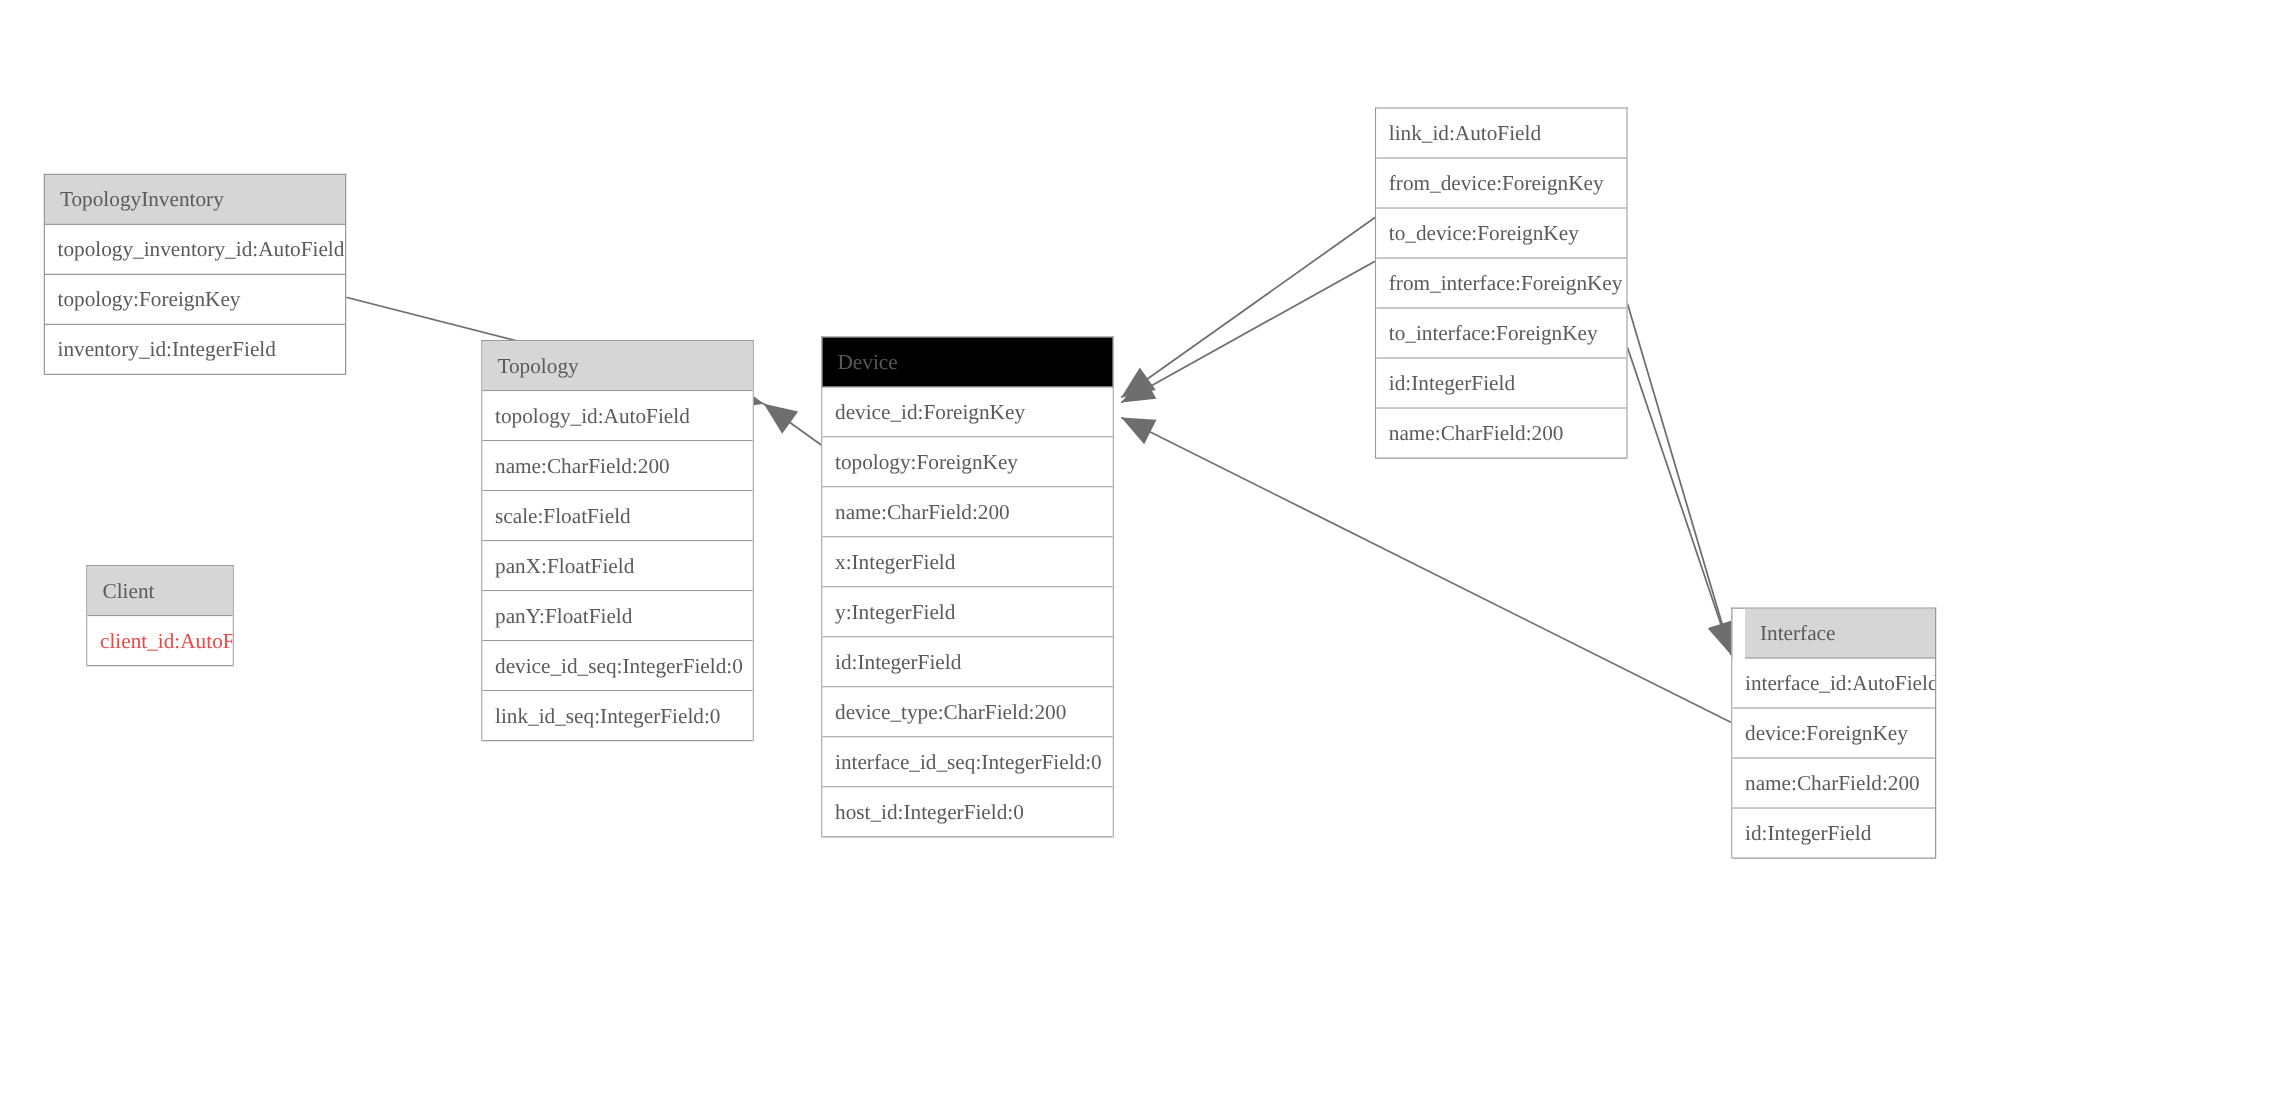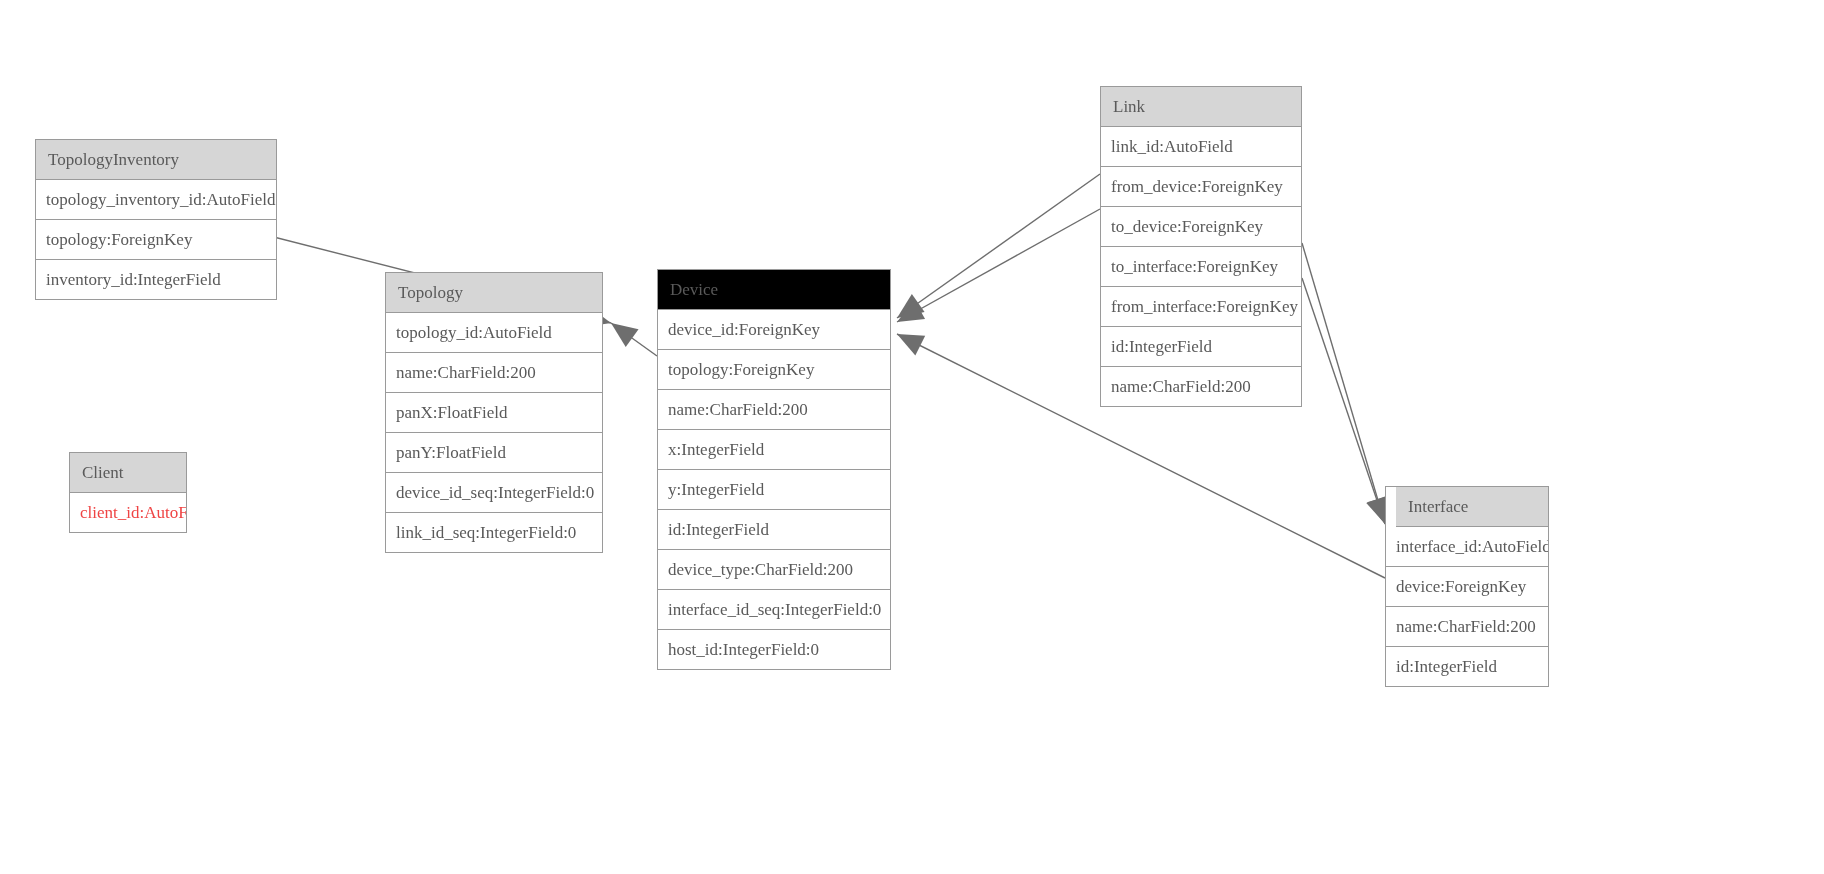--- a/index.html
+++ b/index.html
@@ -83,20 +83,21 @@
       <div class="entity" style="left: 20px; top: 139px; width: 242px; border-color: rgb(154, 154, 154); margin-left: 15px;">
         <div class="entity-header" style="background: rgb(214, 214, 214); color: rgb(90, 90, 90); border-bottom-color: rgb(154, 154, 154);">TopologyInventory</div>
         <div class="entity-field" style="color: rgb(90, 90, 90); border-bottom-color: rgb(154, 154, 154);">topology_inventory_id:AutoField</div>
         <div class="entity-field" style="color: rgb(90, 90, 90); border-bottom-color: rgb(154, 154, 154);">topology:ForeignKey</div>
         <div class="entity-field" style="color: rgb(90, 90, 90); border-bottom-color: rgb(154, 154, 154);">inventory_id:IntegerField</div>
       </div>
       <div class="entity" style="left: 385px; top: 272px; width: 218px; border-color: rgb(154, 154, 154);">
         <div class="entity-header" style="background: rgb(214, 214, 214); color: rgb(90, 90, 90); border-bottom-color: rgb(154, 154, 154);">Topology</div>
         <div class="entity-field" style="color: rgb(90, 90, 90); border-bottom-color: rgb(154, 154, 154);">topology_id:AutoField</div>
         <div class="entity-field" style="color: rgb(90, 90, 90); border-bottom-color: rgb(154, 154, 154);">name:CharField:200</div>
+        <div class="entity-field" style="color: rgb(90, 90, 90); border-bottom-color: rgb(154, 154, 154);">scale:FloatField</div>
         <div class="entity-field" style="color: rgb(90, 90, 90); border-bottom-color: rgb(154, 154, 154);">panX:FloatField</div>
         <div class="entity-field" style="color: rgb(90, 90, 90); border-bottom-color: rgb(154, 154, 154);">panY:FloatField</div>
         <div class="entity-field" style="color: rgb(90, 90, 90); border-bottom-color: rgb(154, 154, 154);">device_id_seq:IntegerField:0</div>
         <div class="entity-field" style="color: rgb(90, 90, 90); border-bottom-color: rgb(154, 154, 154);">link_id_seq:IntegerField:0</div>
       </div>
       <div class="entity" style="left: 69px; top: 452px; width: 118px; border-color: rgb(154, 154, 154);">
         <div class="entity-header" style="background: rgb(214, 214, 214); color: rgb(90, 90, 90); border-bottom-color: rgb(154, 154, 154);">Client</div>
         <div class="entity-field" style="color: #ef4444; border-bottom-color: rgb(154, 154, 154);">client_id:AutoField</div>
       </div>
       <div class="entity" style="left: 657px; top: 269px; width: 234px; border-color: rgb(154, 154, 154);">
@@ -105,26 +106,25 @@
         <div class="entity-field" style="color: rgb(90, 90, 90); border-bottom-color: rgb(154, 154, 154);">topology:ForeignKey</div>
         <div class="entity-field" style="color: rgb(90, 90, 90); border-bottom-color: rgb(154, 154, 154);">name:CharField:200</div>
         <div class="entity-field" style="color: rgb(90, 90, 90); border-bottom-color: rgb(154, 154, 154);">x:IntegerField</div>
         <div class="entity-field" style="color: rgb(90, 90, 90); border-bottom-color: rgb(154, 154, 154);">y:IntegerField</div>
         <div class="entity-field" style="color: rgb(90, 90, 90); border-bottom-color: rgb(154, 154, 154);">id:IntegerField</div>
         <div class="entity-field" style="color: rgb(90, 90, 90); border-bottom-color: rgb(154, 154, 154);">device_type:CharField:200</div>
         <div class="entity-field" style="color: rgb(90, 90, 90); border-bottom-color: rgb(154, 154, 154);">interface_id_seq:IntegerField:0</div>
         <div class="entity-field" style="color: rgb(90, 90, 90); border-bottom-color: rgb(154, 154, 154);">host_id:IntegerField:0</div>
       </div>
       <div class="entity" style="left: 1100px; top: 86px; width: 202px; border-color: rgb(154, 154, 154);">
-        <div class="entity-header" style="background: rgb(214, 214, 214); color: rgb(90, 90, 90); border-bottom-color: rgb(154, 154, 154);">Link</div>
         <div class="entity-field" style="color: rgb(90, 90, 90); border-bottom-color: rgb(154, 154, 154);">link_id:AutoField</div>
         <div class="entity-field" style="color: rgb(90, 90, 90); border-bottom-color: rgb(154, 154, 154);">from_device:ForeignKey</div>
         <div class="entity-field" style="color: rgb(90, 90, 90); border-bottom-color: rgb(154, 154, 154);">to_device:ForeignKey</div>
+        <div class="entity-field" style="color: rgb(90, 90, 90); border-bottom-color: rgb(154, 154, 154);">from_interface:ForeignKey</div>
         <div class="entity-field" style="color: rgb(90, 90, 90); border-bottom-color: rgb(154, 154, 154);">to_interface:ForeignKey</div>
-        <div class="entity-field" style="color: rgb(90, 90, 90); border-bottom-color: rgb(154, 154, 154);">from_interface:ForeignKey</div>
         <div class="entity-field" style="color: rgb(90, 90, 90); border-bottom-color: rgb(154, 154, 154);">id:IntegerField</div>
         <div class="entity-field" style="color: rgb(90, 90, 90); border-bottom-color: rgb(154, 154, 154);">name:CharField:200</div>
       </div>
       <div class="entity" style="left: 1385px; top: 486px; width: 164px; border-color: rgb(154, 154, 154);">
         <div class="entity-header" style="background: rgb(214, 214, 214); color: rgb(90, 90, 90); border-bottom-color: rgb(154, 154, 154); margin-left: 10px;">Interface</div>
         <div class="entity-field" style="color: rgb(90, 90, 90); border-bottom-color: rgb(154, 154, 154);">interface_id:AutoField</div>
         <div class="entity-field" style="color: rgb(90, 90, 90); border-bottom-color: rgb(154, 154, 154);">device:ForeignKey</div>
         <div class="entity-field" style="color: rgb(90, 90, 90); border-bottom-color: rgb(154, 154, 154);">name:CharField:200</div>
         <div class="entity-field" style="color: rgb(90, 90, 90); border-bottom-color: rgb(154, 154, 154);">id:IntegerField</div>
       </div>

